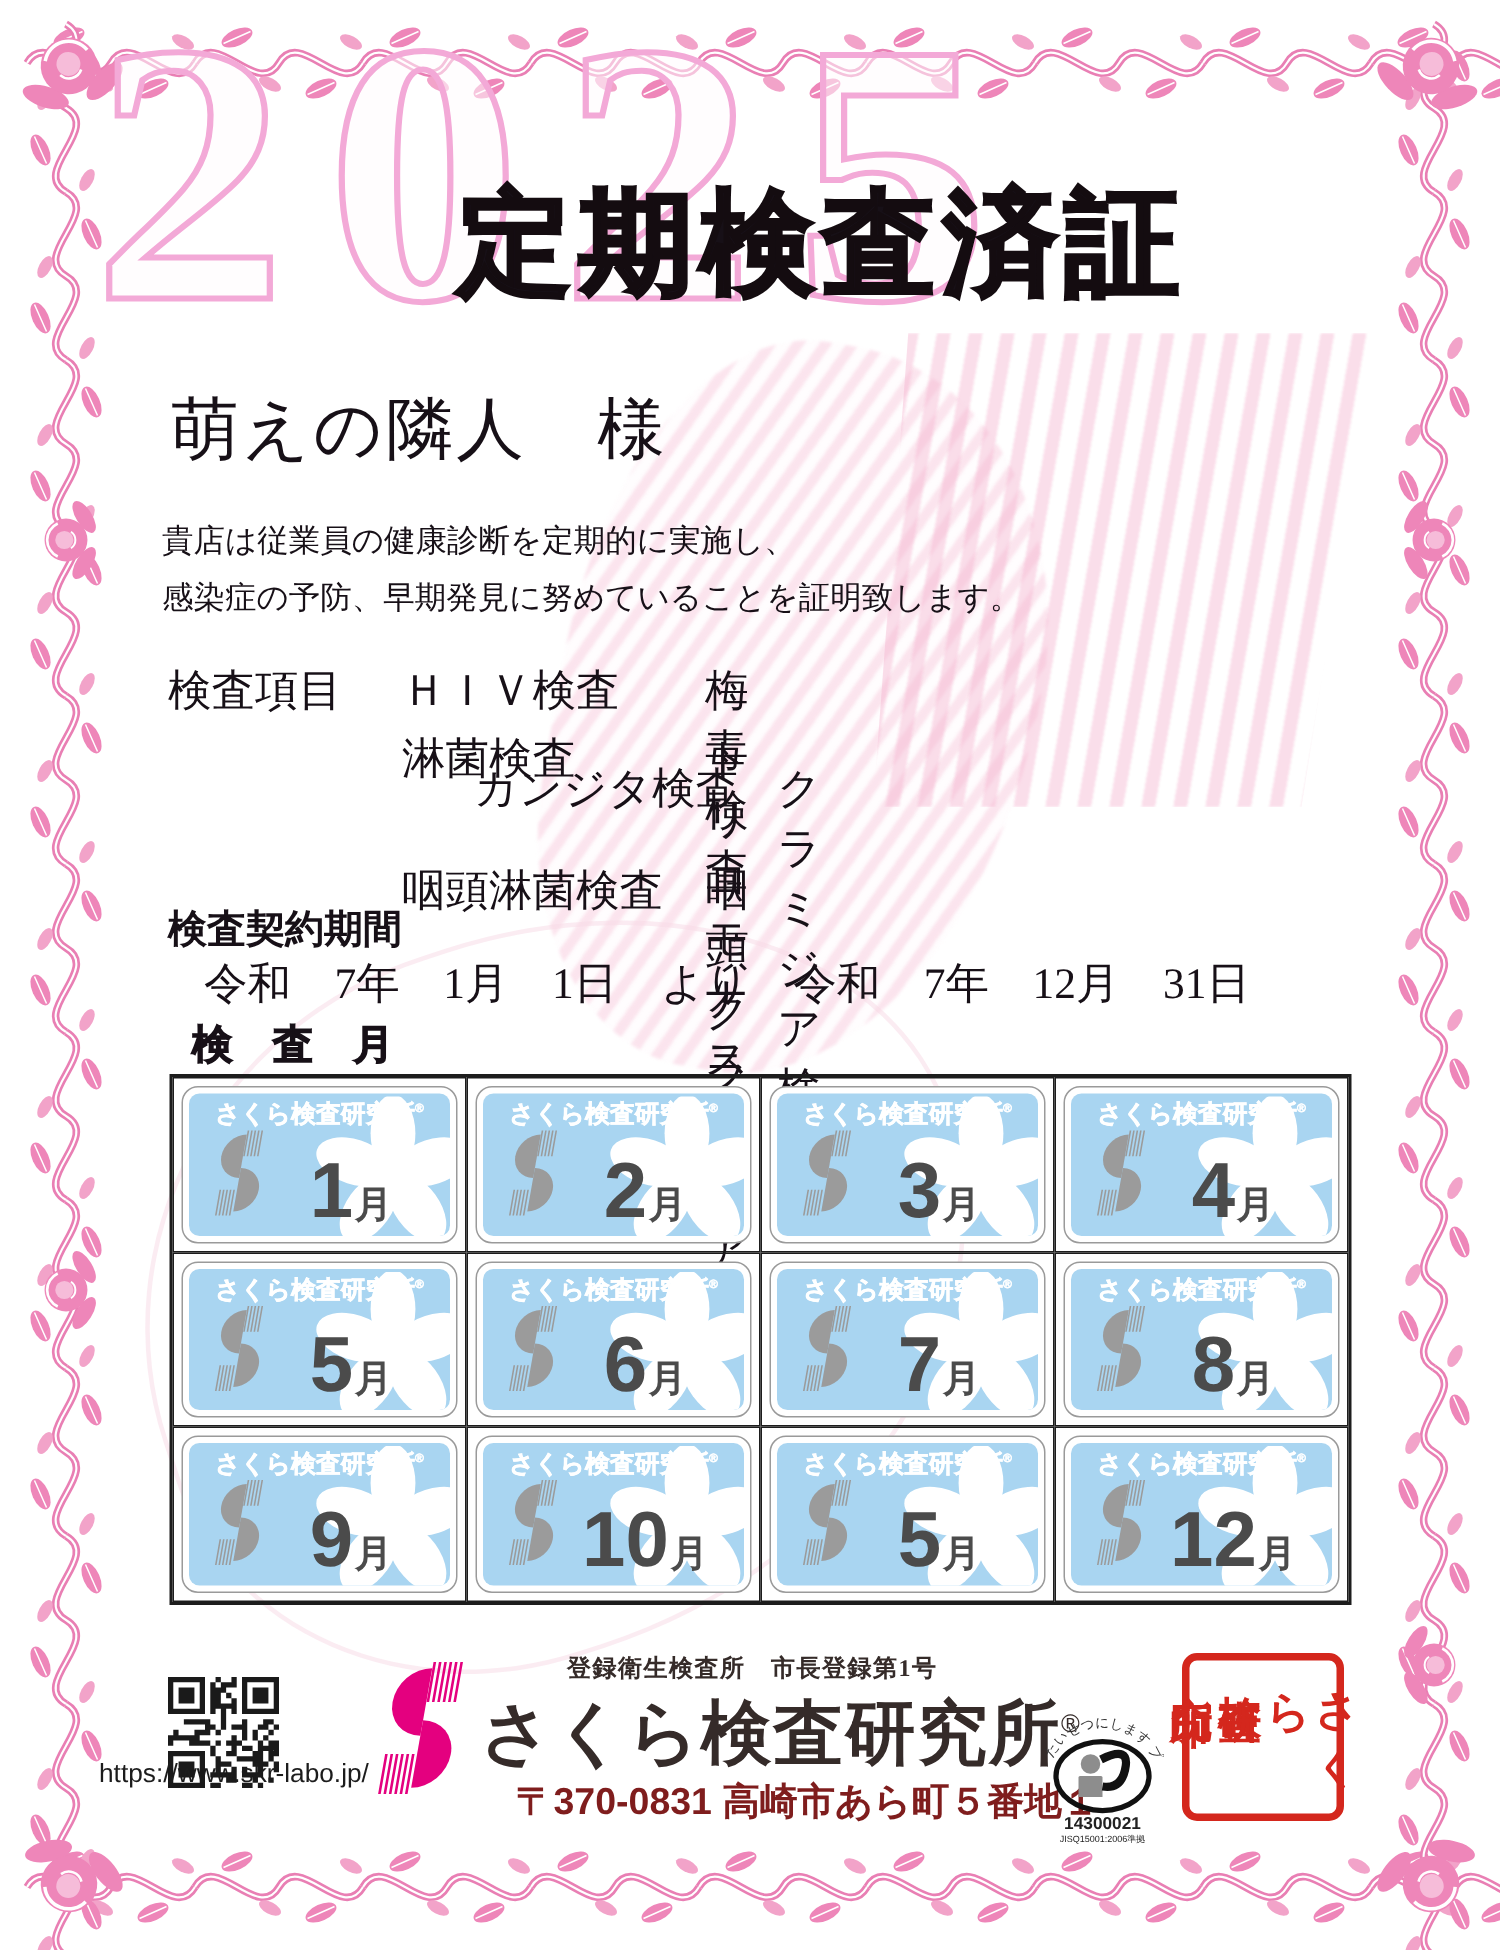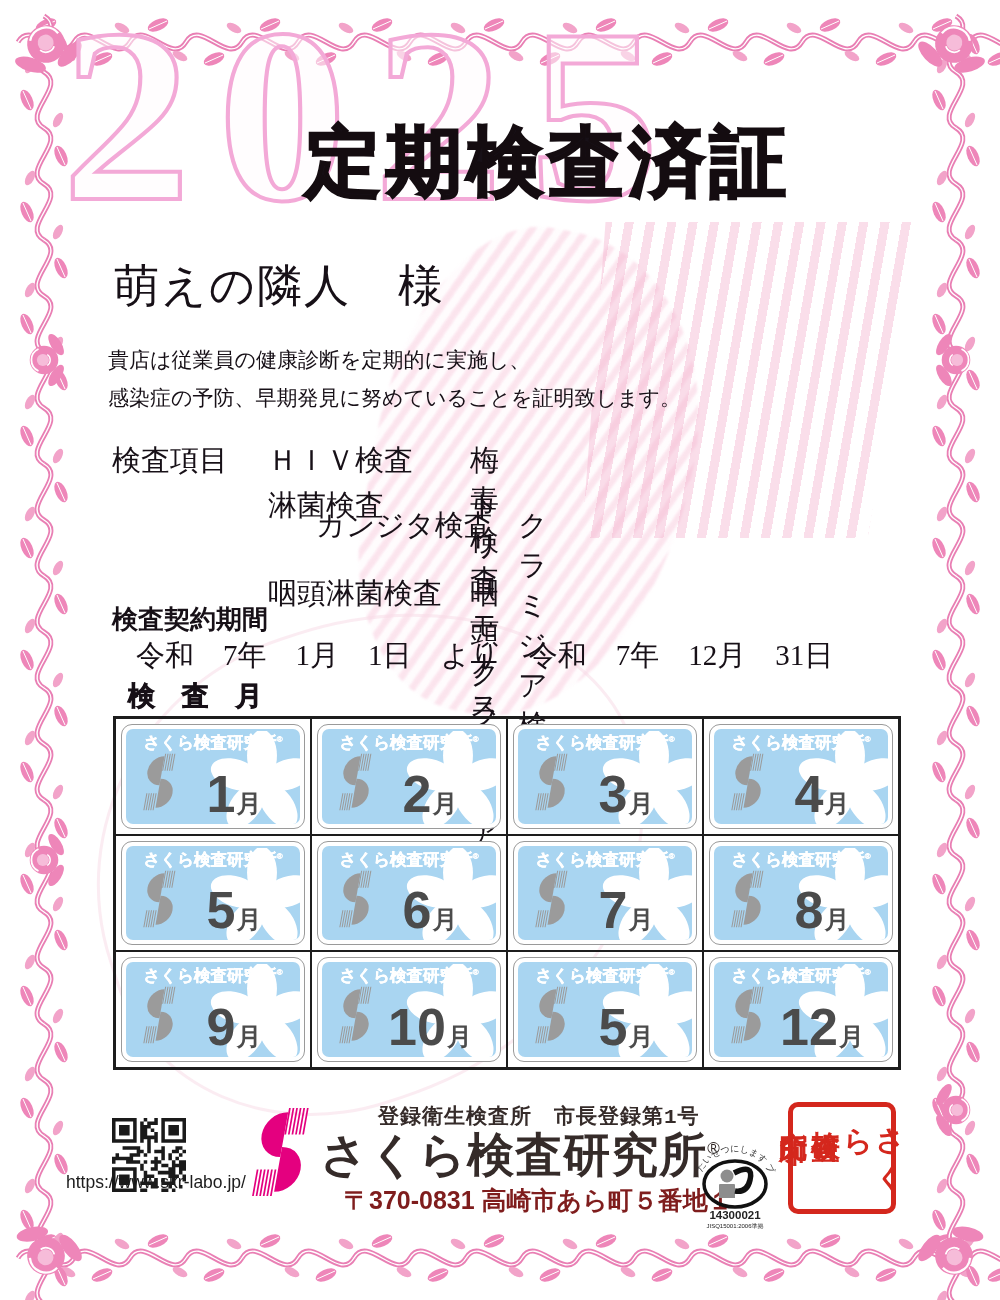--- a/index.html
+++ b/index.html
@@ -52,22 +52,22 @@
   .stk-num{position:absolute;left:48px;right:6px;bottom:4px;display:flex;
            justify-content:center;align-items:baseline;z-index:2;
            font-family:"Liberation Sans","DejaVu Sans",sans-serif;color:#4b4b4b;}
   .stk-num .num{font-size:52px;font-weight:bold;line-height:1;}
   .stk-num .suffix{font-size:25px;font-weight:bold;margin-left:1px;}
   
   #qr-svg{left:112px;top:1118px;width:74px;height:74px;position:absolute;z-index:3;}
   #url-text{left:66px;top:1172px;font-size:17.5px;
             font-family:"Liberation Sans","DejaVu Sans",sans-serif;color:#1c1c1c;}
   #corp-logo{left:238px;top:1106px;width:80px;height:92px;position:absolute;z-index:3;}
-  #reg-text{left:378px;top:1102px;font-size:21px;color:#352b29;
-            font-family:Liberation Mono, monospace;font-weight:bold;letter-spacing:1px;}
+  #reg-text{left:378px;top:1102px;font-size:16px;color:#352b29;
+            font-family:Liberation Serif, serif;font-weight:bold;letter-spacing:1px;}
   #company-name{left:320px;top:1124px;font-size:47px;color:#352b29;letter-spacing:1px;
                 font-family:"Liberation Sans","DejaVu Sans",sans-serif;font-weight:bold;}
   #company-name sup{font-size:17px;font-weight:normal;}
   #company-address{left:344px;top:1184px;font-size:25px;color:#7f1d1d;
                    font-family:"Liberation Sans","DejaVu Sans",sans-serif;font-weight:bold;}
   #privacy-svg{left:694px;top:1124px;width:82px;height:108px;position:absolute;z-index:3;}
   #company-seal{left:788px;top:1102px;width:108px;height:112px;position:absolute;z-index:3;
                 border:5px solid #d4271d;border-radius:10px;box-sizing:border-box;
                 display:flex;justify-content:center;align-items:center;
                 color:#d4271d;}

